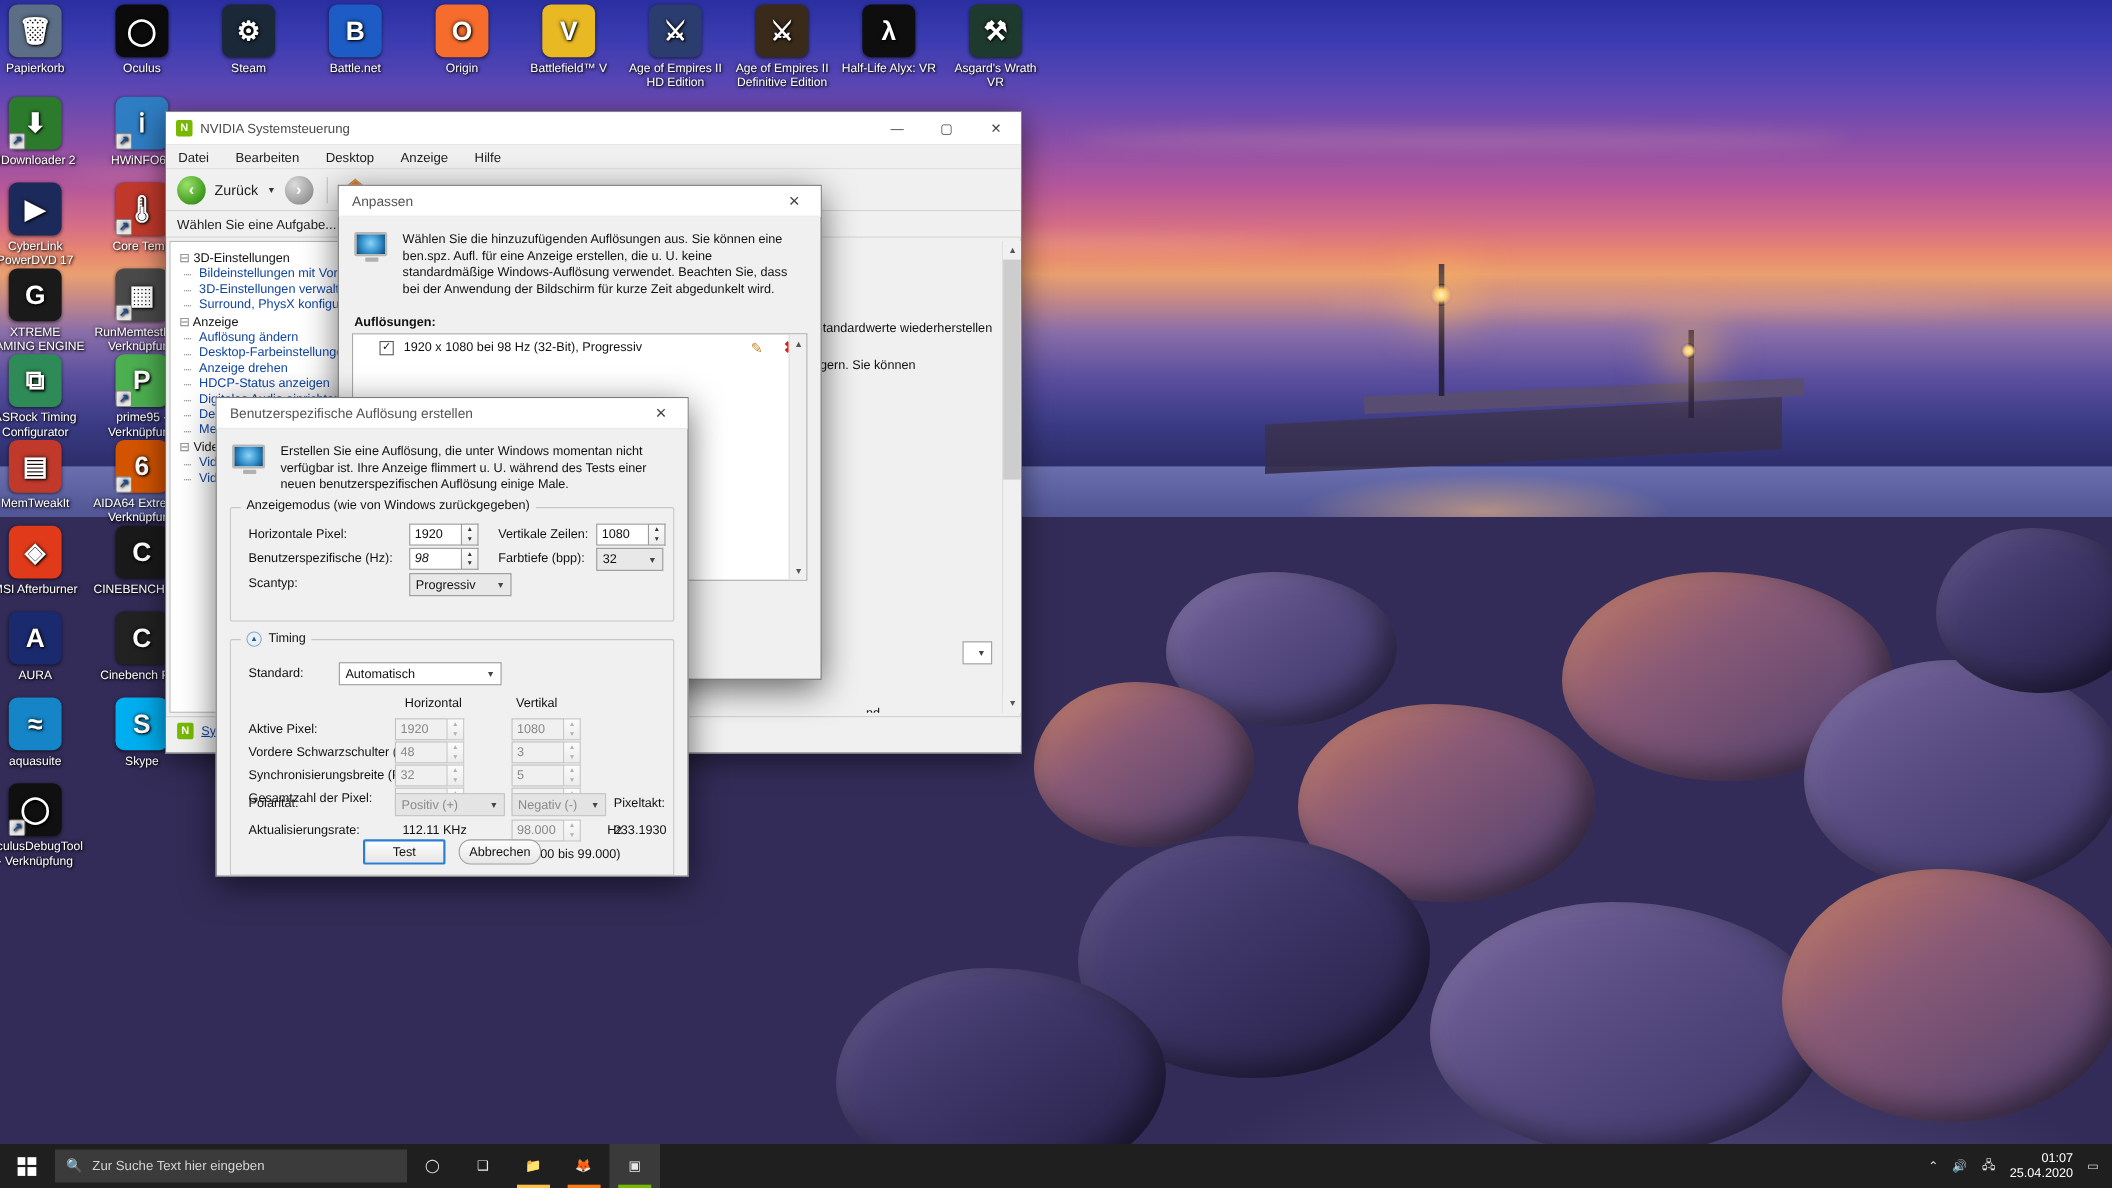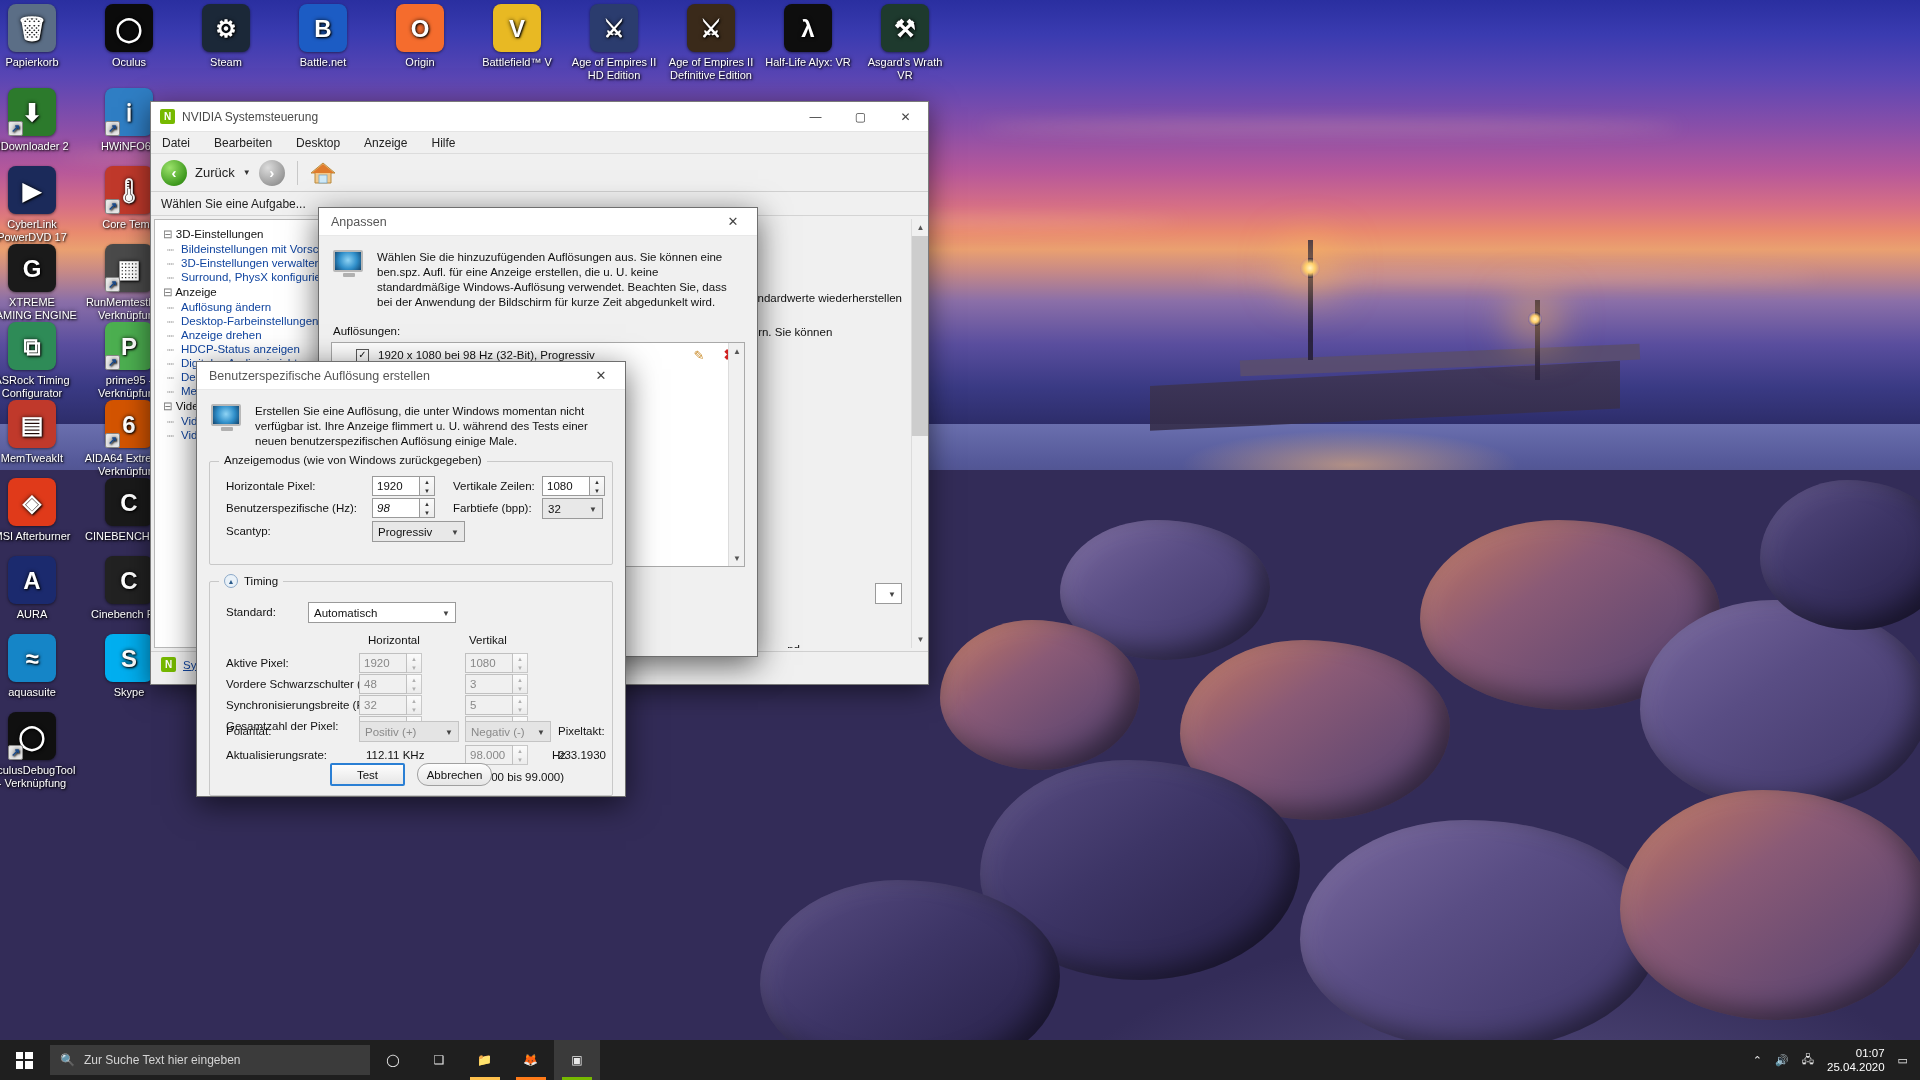--- a/index.html
+++ b/index.html
@@ -185,21 +185,21 @@
   .dlg-title {
     height: 28px; background: #ffffff; display: flex; align-items: center;
     padding: 0 4px 0 12px; font-size: 12.5px; color: #555;
     border-bottom: 1px solid #e8e8e8;
   }
   .dlg-close {
     margin-left: auto; width: 40px; height: 28px; display: flex;
     align-items: center; justify-content: center; font-size: 13px; color: #444;
   }
 
-  #dlg-anpassen { left: 318px; top: 168px; width: 440px; height: 450px; margin-top: 39px; }
+  #dlg-anpassen { left: 307px; top: 168px; width: 440px; height: 450px; }
   #dlg-custom   { left: 196px; top: 361px; width: 430px; height: 436px; }
 
   .mon-ico { width: 32px; height: 28px; position: relative; flex: none; }
   .mon-screen {
     width: 30px; height: 22px; border-radius: 2px;
     background: radial-gradient(circle at 50% 45%, #8fd4f5 0%, #2f8ec9 55%, #13456e 100%);
     border: 2px solid #b8b8b8;
   }
   .mon-stand {
     width: 12px; height: 4px; background: #b0b0b0; margin: 1px auto 0; border-radius: 1px;
@@ -551,21 +551,21 @@
   </div>
 
   <div class="dlg-desc">
     <div class="mon-ico">
       <div class="mon-screen"></div>
         <div class="mon-stand"></div>
     </div>
     <div>Wählen Sie die hinzuzufügenden Auflösungen aus. Sie können eine ben.spz. Aufl. für eine Anzeige erstellen, die u. U. keine standardmäßige Windows-Auflösung verwendet. Beachten Sie, dass bei der Anwendung der Bildschirm für kurze Zeit abgedunkelt wird.</div>
   </div>
 
-  <div style="padding:8px 14px 0 14px;">
+  <div style="padding:8px 14px 0 14px;font-weight:bold;">
     <span class="fld-label">Auflösungen:</span>
   </div>
 
   <div class="listbox">
     <div class="lb-row">
       <span class="chk">✓</span>
       <span class="lb-row-txt">1920 x 1080 bei 98 Hz (32-Bit), Progressiv</span>
       <span class="ico-pencil">✎</span>
       <span class="ico-del">✖</span>
     </div>

